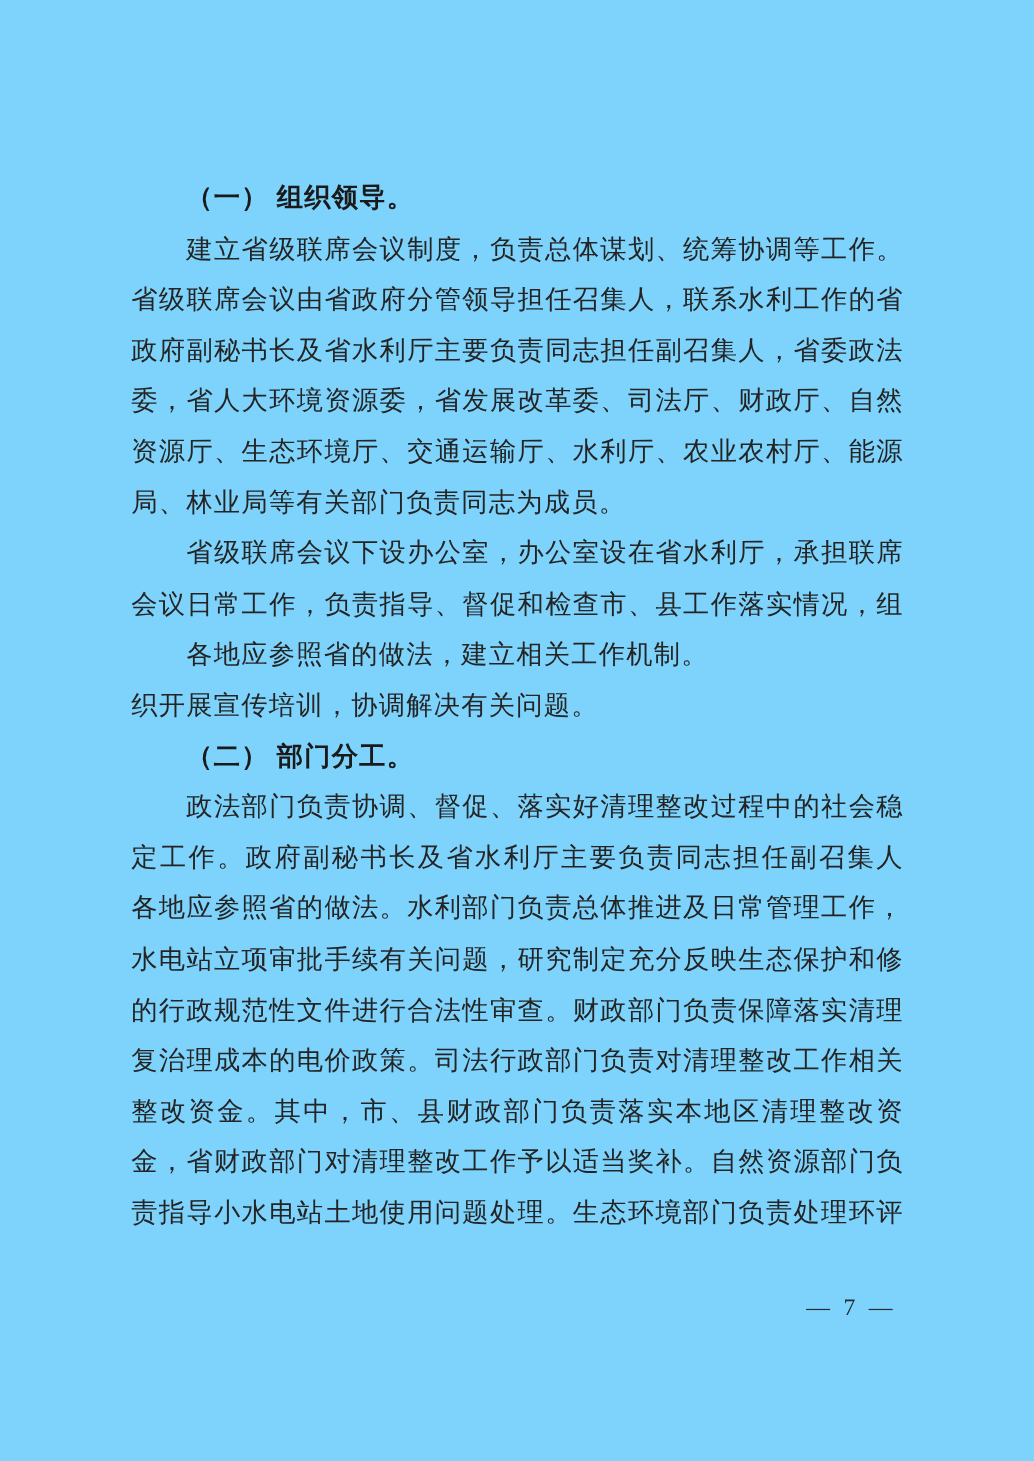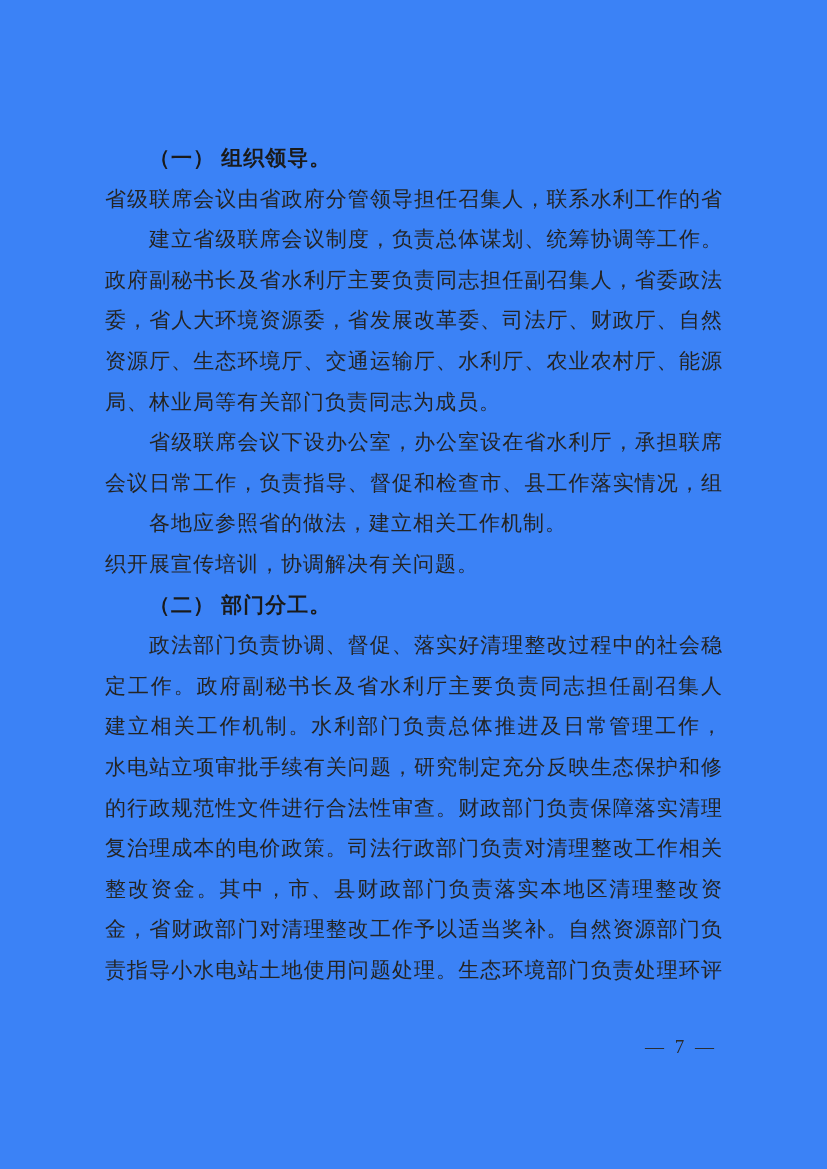--- a/index.html
+++ b/index.html
@@ -7,21 +7,21 @@
     width: 827px;
     height: 1169px;
     background: #ffffff;
     overflow: hidden;
     font-family: "Liberation Serif", "DejaVu Serif", serif;
   }
   .page {
     position: relative;
     width: 827px;
     height: 1169px;
-    background: #3b82f6;
+    background: #7dd3fc;
     color: #1f1f1f;
   }
   .text-block {
     position: absolute;
     left: 105px;
     top: 138px;
     width: 618px;
   }
   .line {
     font-size: 21px;
@@ -54,34 +54,34 @@
     color: #2a2a2a;
     font-family: "Liberation Serif", "DejaVu Serif", serif;
   }
 </style>
 </head>
 <body>
 
 <div class="page">
   <div class="text-block">
       <div class="line heading indent">（一） 组织领导。</div>
+      <div class="line indent justify">建立省级联席会议制度，负责总体谋划、统筹协调等工作。</div>
       <div class="line justify">省级联席会议由省政府分管领导担任召集人，联系水利工作的省</div>
-      <div class="line indent justify">建立省级联席会议制度，负责总体谋划、统筹协调等工作。</div>
       <div class="line justify">政府副秘书长及省水利厅主要负责同志担任副召集人，省委政法</div>
       <div class="line justify">委，省人大环境资源委，省发展改革委、司法厅、财政厅、自然</div>
       <div class="line justify">资源厅、生态环境厅、交通运输厅、水利厅、农业农村厅、能源</div>
       <div class="line">局、林业局等有关部门负责同志为成员。</div>
       <div class="line indent justify">省级联席会议下设办公室，办公室设在省水利厅，承担联席</div>
       <div class="line justify">会议日常工作，负责指导、督促和检查市、县工作落实情况，组</div>
       <div class="line indent">各地应参照省的做法，建立相关工作机制。</div>
       <div class="line">织开展宣传培训，协调解决有关问题。</div>
       <div class="line heading indent">（二） 部门分工。</div>
       <div class="line indent justify">政法部门负责协调、督促、落实好清理整改过程中的社会稳</div>
       <div class="line justify">定工作。政府副秘书长及省水利厅主要负责同志担任副召集人</div>
-      <div class="line justify">建立相关工作机制。水利部门负责总体推进及日常管理工作，</div>
+      <div class="line justify">各地应参照省的做法。水利部门负责总体推进及日常管理工作，</div>
       <div class="line justify">水电站立项审批手续有关问题，研究制定充分反映生态保护和修</div>
       <div class="line justify">的行政规范性文件进行合法性审查。财政部门负责保障落实清理</div>
       <div class="line justify">复治理成本的电价政策。司法行政部门负责对清理整改工作相关</div>
       <div class="line justify">整改资金。其中，市、县财政部门负责落实本地区清理整改资</div>
       <div class="line justify">金，省财政部门对清理整改工作予以适当奖补。自然资源部门负</div>
       <div class="line justify">责指导小水电站土地使用问题处理。生态环境部门负责处理环评</div>
     </div>
   <div class="page-number">— 7 —</div>
 </div>
 

